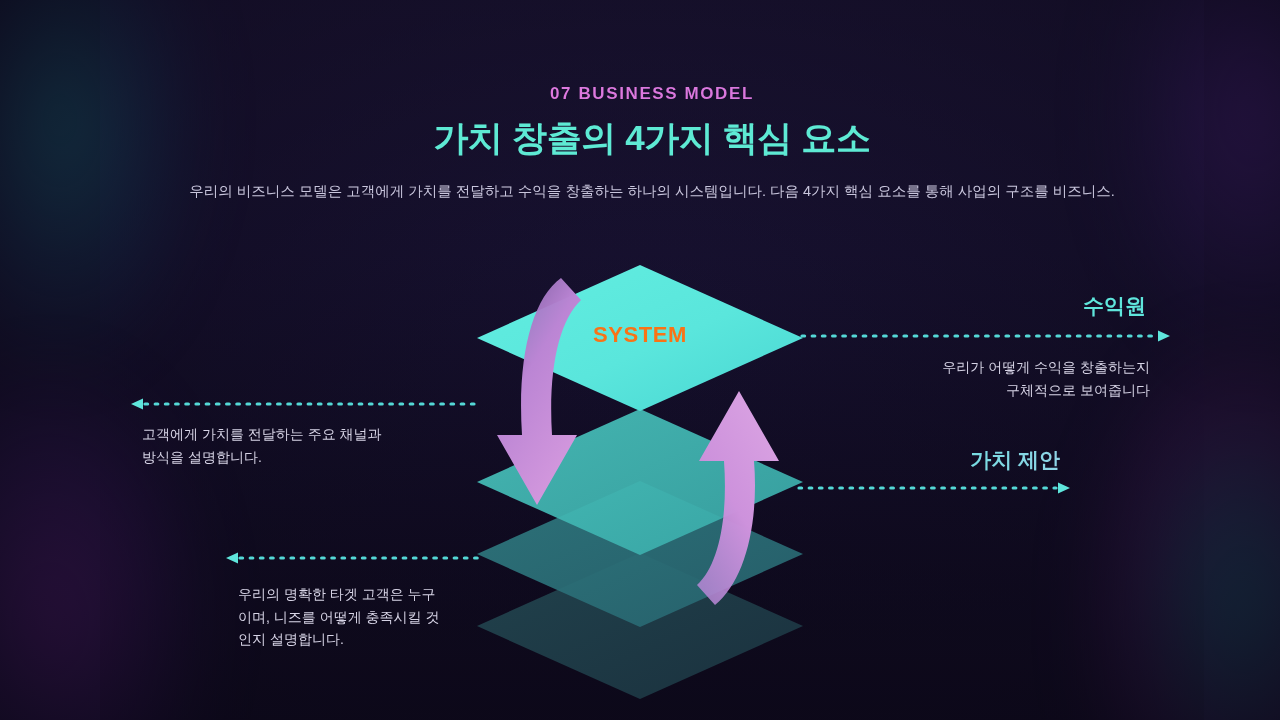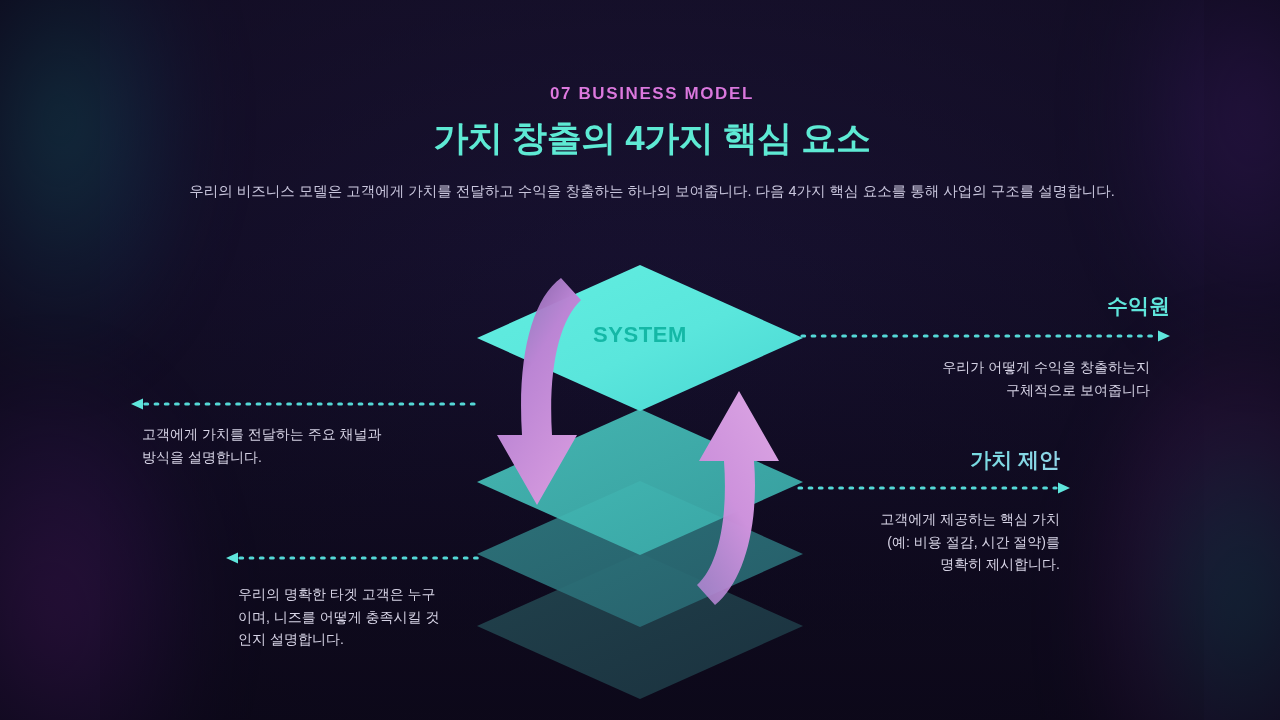--- a/index.html
+++ b/index.html
@@ -107,21 +107,21 @@
   .stack svg { display: block; overflow: visible; }
 
   .system-label {
     position: absolute;
     left: 477px;
     top: 322px;
     width: 326px;
     text-align: center;
     font-size: 22px;
     font-weight: bold;
-    color: #14b8a6;
+    color: #f97316;
     letter-spacing: 0.6px;
     z-index: 5;
     pointer-events: none;
   }
 
   .arrows {
     position: absolute;
     left: 477px;
     top: 265px;
     width: 326px;
@@ -178,21 +178,21 @@
   <div class="stage"></div>
   <div class="glow glow-tl"></div>
   <div class="glow glow-bl"></div>
   <div class="glow glow-tr"></div>
   <div class="glow glow-br"></div>
   <div class="vignette"></div>
 
   <div class="header">
     <p class="eyebrow">07 BUSINESS MODEL</p>
     <h1 class="title">가치 창출의 4가지 핵심 요소</h1>
-    <p class="subtitle">우리의 비즈니스 모델은 고객에게 가치를 전달하고 수익을 창출하는 하나의 보여줍니다. 다음 4가지 핵심 요소를 통해 사업의 구조를 설명합니다.</p>
+    <p class="subtitle">우리의 비즈니스 모델은 고객에게 가치를 전달하고 수익을 창출하는 하나의 시스템입니다. 다음 4가지 핵심 요소를 통해 사업의 구조를 비즈니스.</p>
   </div>
 
   <div class="stack">
     <svg width="326" height="365" viewBox="0 0 326 365">
       <defs>
         <linearGradient id="lg1" x1="0" y1="0" x2="1" y2="1">
           <stop offset="0%" stop-color="#62eee0"></stop>
           <stop offset="55%" stop-color="#5ae6dc"></stop>
           <stop offset="100%" stop-color="#48d6d2"></stop>
         </linearGradient>
@@ -248,21 +248,21 @@
       <g>
         <path d="M 84,13 C 55,34 40,92 45,170 L 20,170 L 60,240 L 100,170 L 75,170 C 71,104 82,56 104,35 Z" fill="url(#arrGradDown)"></path>
       </g>
 
       <g>
         <path d="M 238,340 C 268,316 282,258 277,196 L 302,196 L 262,126 L 222,196 L 247,196 C 251,252 242,300 220,320 Z" fill="url(#arrGradUp)"></path>
       </g>
     </svg>
   </div>
 
-  <div class="callout align-right" style="left:760px; top:294px; width:410px;">
+  <div class="callout align-right" style="left:736px; top:294px; width:410px;">
     <p class="label label-cyan">수익원</p>
   </div>
   <div class="connector" style="left:800px; top:329px; width:372px;">
     <svg width="372" height="14" viewBox="0 0 372 14">
       <line x1="2" y1="7" x2="356" y2="7" stroke="#54d8d6" stroke-width="3.2" stroke-dasharray="2.6 7.6" stroke-linecap="round"></line>
       <polygon points="358,1.5 370,7 358,12.5" fill="#5fe6dc"></polygon>
     </svg>
   </div>
   <div class="callout align-right" style="left:760px; top:345px; width:390px;">
     <p class="body">우리가 어떻게 수익을 창출하는지
@@ -282,25 +282,20 @@
 
   <div class="callout align-right" style="left:700px; top:448px; width:360px;">
     <p class="label label-grad2">가치 제안</p>
   </div>
   <div class="connector" style="left:797px; top:481px; width:275px;">
     <svg width="275" height="14" viewBox="0 0 275 14">
       <line x1="2" y1="7" x2="259" y2="7" stroke="#54d8d6" stroke-width="3.2" stroke-dasharray="2.6 7.6" stroke-linecap="round"></line>
       <polygon points="261,1.5 273,7 261,12.5" fill="#5fe6dc"></polygon>
     </svg>
   </div>
-  <div class="callout align-right" style="left:700px; top:497px; width:360px;">
-    <p class="body">고객에게 제공하는 핵심 가치
-(예: 비용 절감, 시간 절약)를
-명확히 제시합니다.</p>
-  </div>
 
   <div class="connector" style="left:224px; top:551px; width:256px;">
     <svg width="256" height="14" viewBox="0 0 256 14">
       <polygon points="14,1.5 2,7 14,12.5" fill="#5fe6dc"></polygon>
       <line x1="16" y1="7" x2="254" y2="7" stroke="#54d8d6" stroke-width="3.2" stroke-dasharray="2.6 7.6" stroke-linecap="round"></line>
     </svg>
   </div>
   <div class="callout align-left" style="left:238px; top:572px; width:330px;">
     <p class="body">우리의 명확한 타겟 고객은 누구
 이며, 니즈를 어떻게 충족시킬 것

